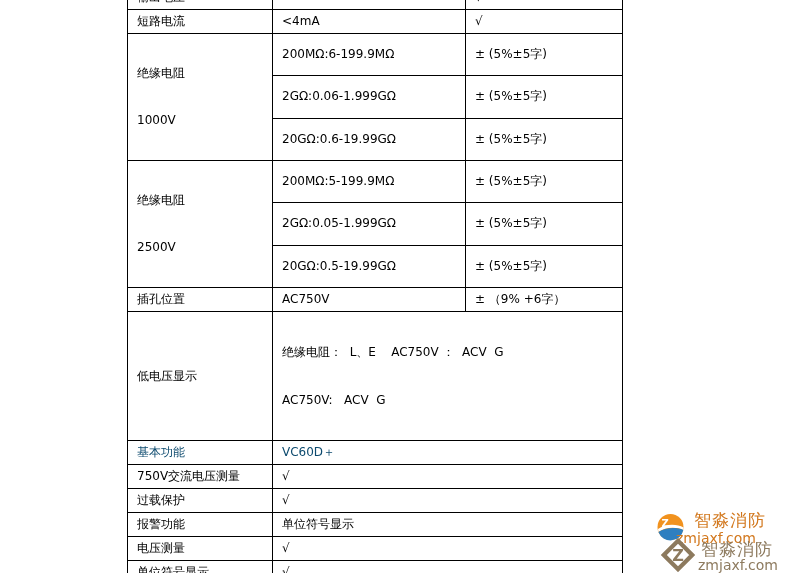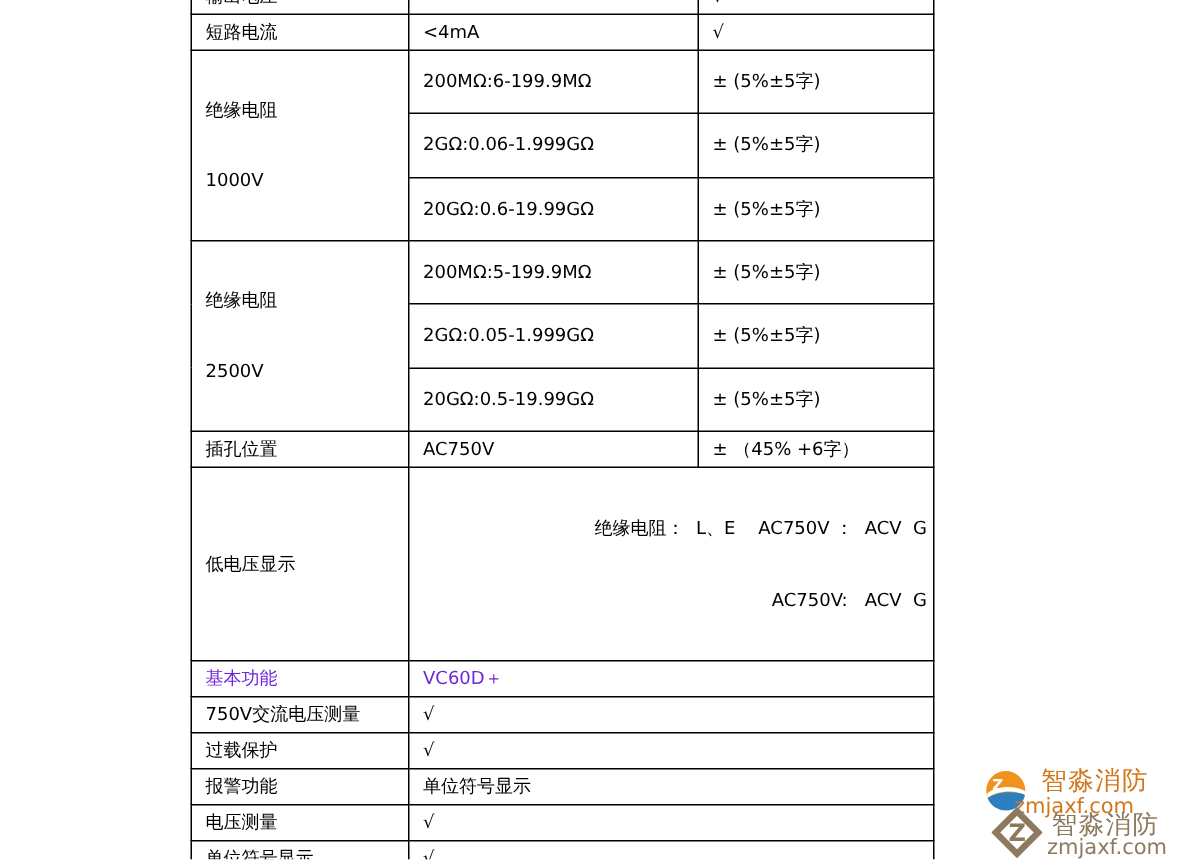--- a/index.html
+++ b/index.html
@@ -13,23 +13,23 @@
   }
   col.c1{width:145px}col.c2{width:193px}col.c3{width:157px}
   td{
     border:1px solid #000;
     font-size:12px;color:#000;
     padding:1px 4px 1px 9px;height:21px;
     white-space:pre;overflow:hidden;vertical-align:middle;
     line-height:15px;
   }
   td.two-line span{display:block;line-height:17px;}
-  tr.red-row td{color:#6d28d9;}
+  tr.red-row td{color:#0c4a6e;}
   tr.tall td{height:35px;}
-  td.jack-val div{line-height:18px;text-align:right;}
+  td.jack-val div{line-height:18px;}
   
   .wm{position:absolute;}
   .wm-text{position:absolute;font-weight:normal;white-space:nowrap;}
   .wmA-brand{left:694px;top:509px;font-size:17px;color:#d2771c;letter-spacing:1px;}
   .wmA-domain{left:676px;top:530px;font-size:14px;color:#d2771c;}
   .wmB-brand{left:701px;top:538px;font-size:17px;color:#8d7a5e;letter-spacing:1px;}
   .wmB-domain{left:698px;top:557px;font-size:14px;color:#8d7a5e;}
   .wmA-icon{left:655px;top:513px;width:32px;height:30px;}
   .wmB-icon{left:661px;top:538px;width:34px;height:34px;}
 </style>
@@ -88,21 +88,21 @@
       <td>± (5%±5字)</td>
     </tr>
     <tr>
       <td>20GΩ:0.5-19.99GΩ</td>
       <td>± (5%±5字)</td>
     </tr>
 
     <tr>
       <td>插孔位置</td>
       <td>AC750V</td>
-      <td>± （45% +6字）</td>
+      <td>± （9% +6字）</td>
     </tr>
 
     <tr class="tall">
       <td>低电压显示</td>
       <td class="jack-val" colspan="2">
         <div>绝缘电阻：  L、E    AC750V ：  ACV  G</div>
         <div>AC750V:   ACV  G</div>
       </td>
     </tr>
 

